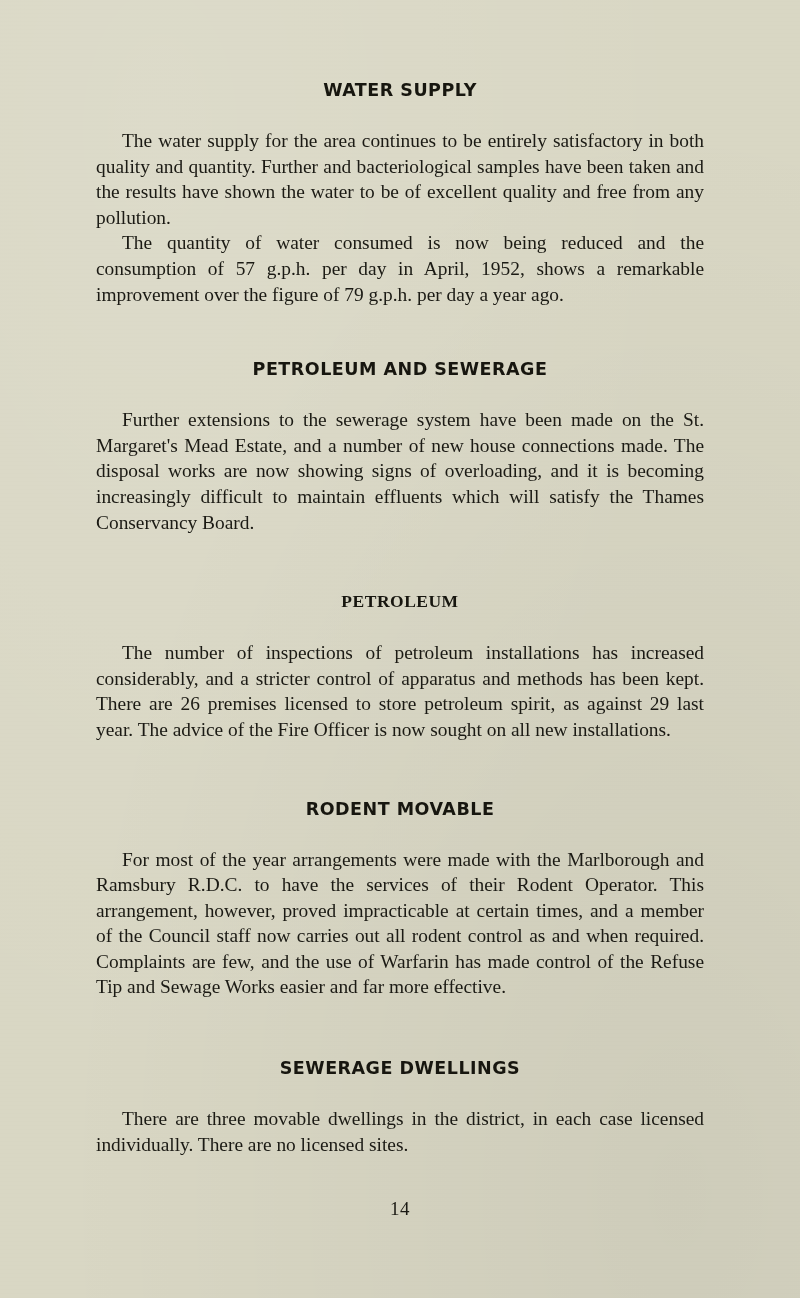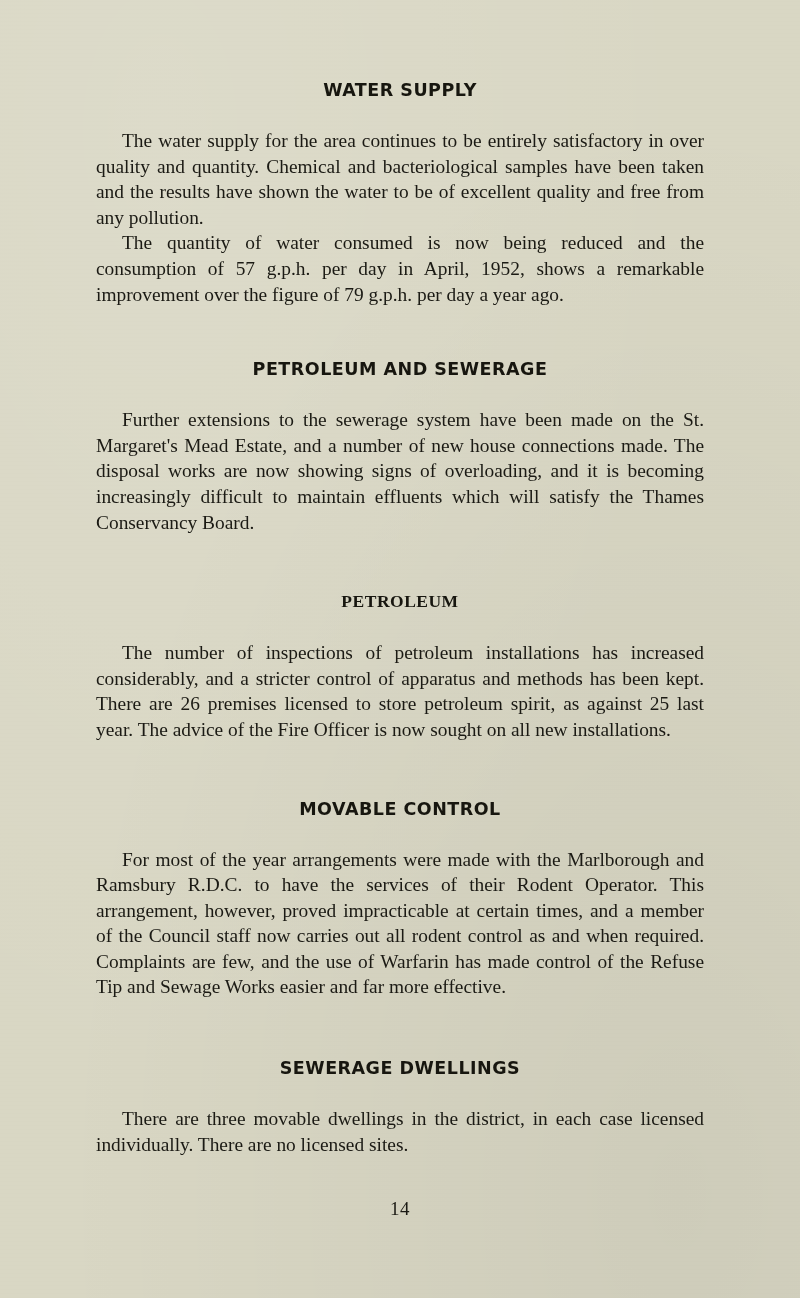--- a/index.html
+++ b/index.html
@@ -81,36 +81,36 @@
       repeating-linear-gradient(0deg, rgba(0,0,0,0.012) 0px, rgba(0,0,0,0.012) 1px, rgba(0,0,0,0) 2px, rgba(0,0,0,0) 4px);
   }
 </style>
 </head>
 <body>
 
 <div class="page">
 
   <div class="section sec-water">
     <h2 class="heading">WATER SUPPLY</h2>
-    <p class="body-par first-in-section indent">The water supply for the area continues to be entirely satisfactory in over quality and quantity. Chemical and bacteriological samples have been taken and the results have shown the water to be of excellent quality and free from any pollution.</p>
+    <p class="body-par first-in-section indent">The water supply for the area continues to be entirely satisfactory in both quality and quantity. Further and bacteriological samples have been taken and the results have shown the water to be of excellent quality and free from any pollution.</p>
     <p class="body-par indent">The quantity of water consumed is now being reduced and the consumption of 57 g.p.h. per day in April, 1952, shows a remarkable improvement over the figure of 79 g.p.h. per day a year ago.</p>
   </div>
 
   <div class="section sec-drainage">
     <h2 class="heading">PETROLEUM AND SEWERAGE</h2>
     <p class="body-par first-in-section indent">Further extensions to the sewerage system have been made on the St. Margaret's Mead Estate, and a number of new house connections made. The disposal works are now showing signs of overloading, and it is becoming increasingly difficult to maintain effluents which will satisfy the Thames Conservancy Board.</p>
   </div>
 
   <div class="section sec-petroleum">
     <h2 class="heading">PETROLEUM</h2>
-    <p class="body-par first-in-section indent">The number of inspections of petroleum installations has increased considerably, and a stricter control of apparatus and methods has been kept. There are 26 premises licensed to store petroleum spirit, as against 25 last year. The advice of the Fire Officer is now sought on all new installations.</p>
+    <p class="body-par first-in-section indent">The number of inspections of petroleum installations has increased considerably, and a stricter control of apparatus and methods has been kept. There are 26 premises licensed to store petroleum spirit, as against 29 last year. The advice of the Fire Officer is now sought on all new installations.</p>
   </div>
 
   <div class="section sec-rodent">
-    <h2 class="heading">MOVABLE CONTROL</h2>
+    <h2 class="heading">RODENT MOVABLE</h2>
     <p class="body-par first-in-section indent">For most of the year arrangements were made with the Marlborough and Ramsbury R.D.C. to have the services of their Rodent Operator. This arrangement, however, proved impracticable at certain times, and a member of the Council staff now carries out all rodent control as and when required. Complaints are few, and the use of Warfarin has made control of the Refuse Tip and Sewage Works easier and far more effective.</p>
   </div>
 
   <div class="section sec-movable">
     <h2 class="heading">SEWERAGE DWELLINGS</h2>
     <p class="body-par first-in-section indent">There are three movable dwellings in the district, in each case licensed individually. There are no licensed sites.</p>
   </div>
 
   <div class="folio">14</div>
 

